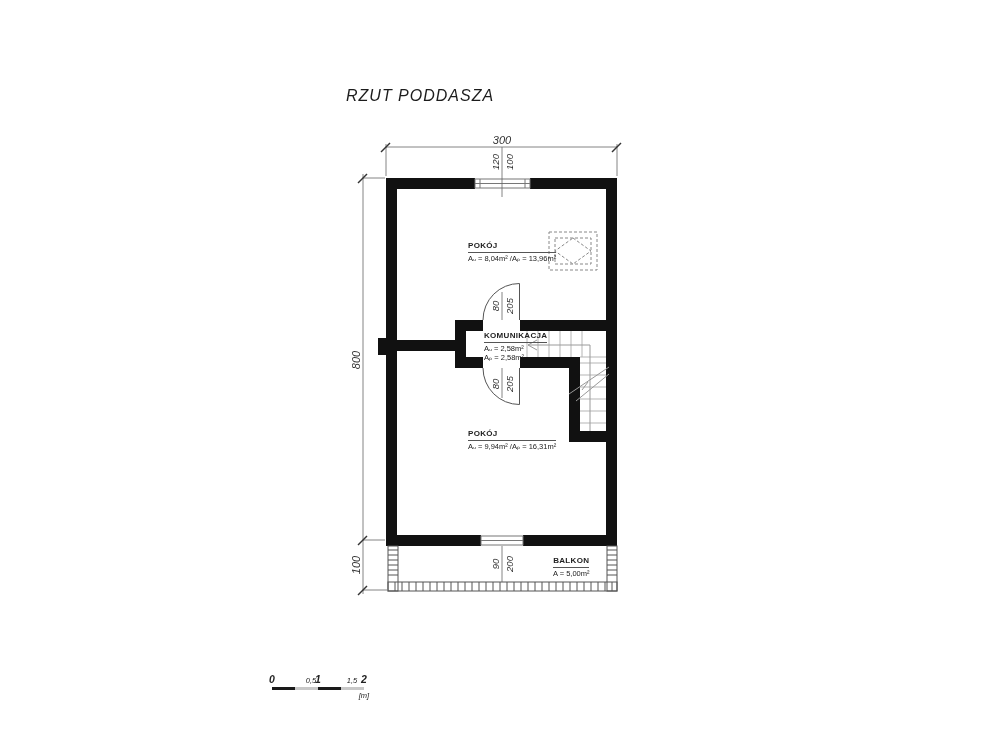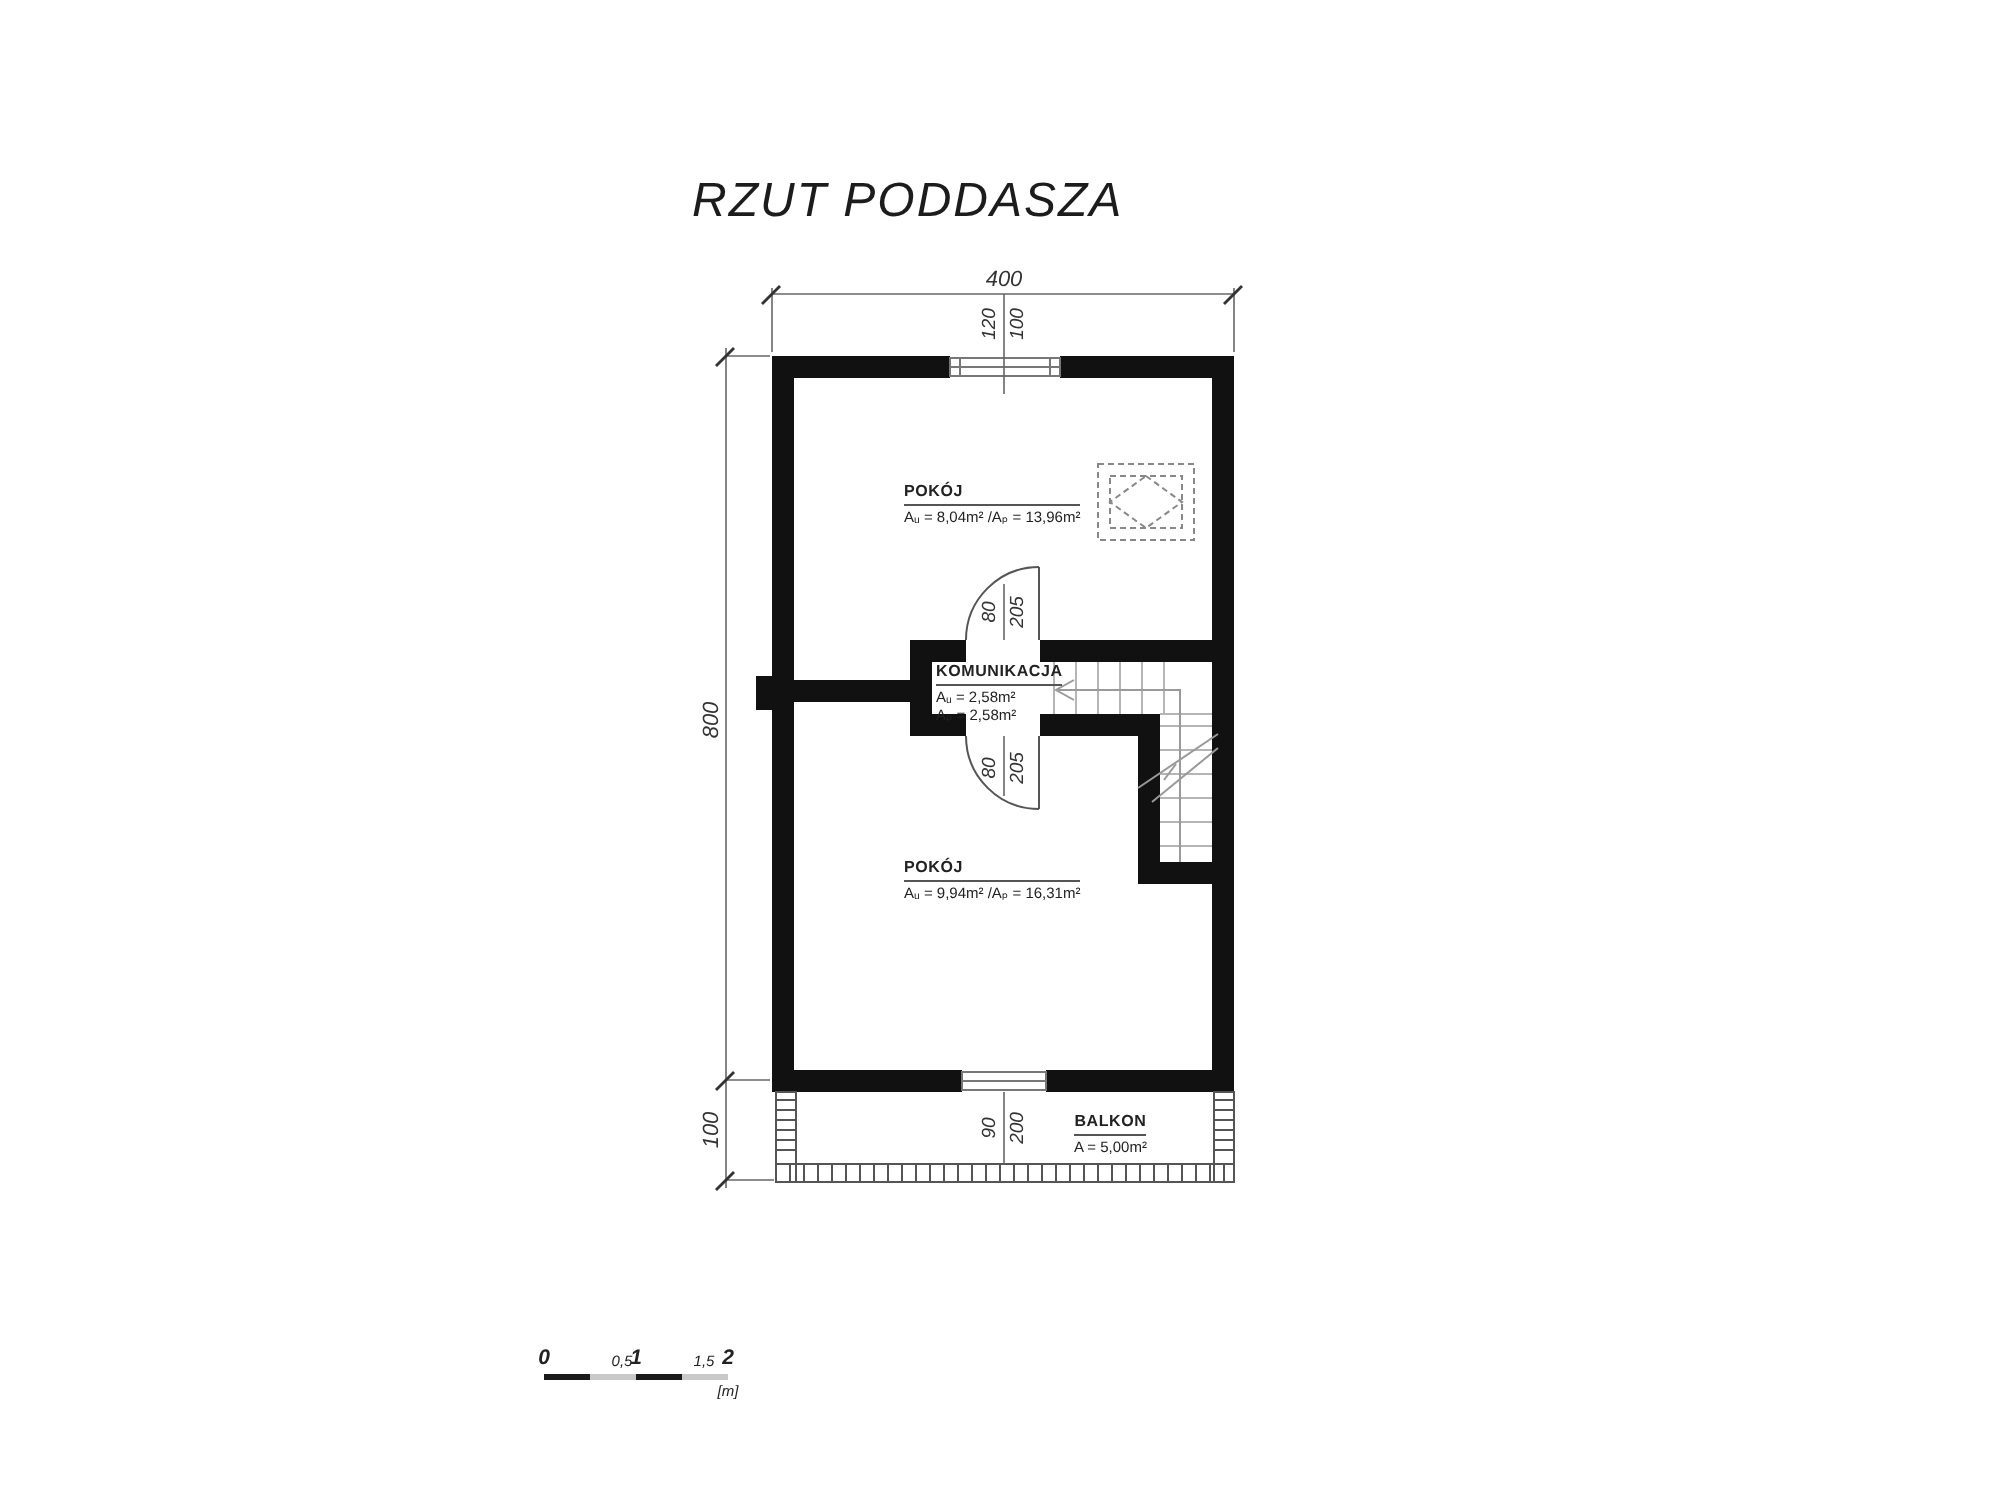--- a/index.html
+++ b/index.html
@@ -2,31 +2,31 @@
 <html><head>
 <meta charset="utf-8">
 <style>
   html,body{margin:0;padding:0;background:#fff;}
   .canvas{
     position:relative;width:1000px;height:750px;background:#ffffff;overflow:hidden;
     font-family:"Liberation Sans","DejaVu Sans",sans-serif;color:#222;
   }
   .canvas svg{position:absolute;left:0;top:0;}
   .title{
-    position:absolute;left:346px;top:87px;font-size:24px;font-style:italic;
+    position:absolute;left:346px;top:87px;font-size:16px;font-style:italic;
     font-weight:500;letter-spacing:1px;color:#1c1c1c;white-space:nowrap;
   }
   .dim{
     position:absolute;font-style:italic;color:#333;white-space:nowrap;
     transform:translate(-50%,-50%);
   }
   .dim.big{font-size:11px;}
   .dim.small{font-size:9.5px;}
   .vlabel{transform:translate(-50%,-50%) rotate(-90deg);}
-  .room-label{position:absolute;width:max-content;line-height:1.25;}
+  .room-label{position:absolute;width:max-content;line-height:1.25;margin-left:16px;}
   .rl-title{
     font-size:8px;font-weight:600;letter-spacing:.3px;color:#222;
     border-bottom:1px solid #555;padding-bottom:1px;margin-bottom:1px;white-space:nowrap;
   }
   .rl-area{font-size:7.5px;color:#222;white-space:nowrap;}
   .scalebar{position:absolute;left:260px;top:672px;width:130px;height:32px;}
   .sb-label{position:absolute;transform:translateX(-50%);font-style:italic;color:#222;white-space:nowrap;}
   .sb-big{font-size:10.5px;font-weight:700;top:1px;}
   .sb-small{font-size:7.5px;top:4px;}
   .sb-seg{position:absolute;top:15px;height:2.5px;width:23px;}
@@ -130,21 +130,21 @@
       <path d="M381 152 L390 143"></path>
       <path d="M612 152 L621 143"></path>
       <path d="M358 183 L367 174"></path>
       <path d="M358 545 L367 536"></path>
       <path d="M358 595 L367 586"></path>
     </g>
   </svg>
 
   <div class="title">RZUT PODDASZA</div>
 
-  <div class="dim big" style="left:502px;top:140px;">400</div>
+  <div class="dim big" style="left:502px;top:140px;">300</div>
   <div class="dim small vlabel" style="left:495px;top:162px;">120</div>
   <div class="dim small vlabel" style="left:509px;top:162px;">100</div>
   <div class="dim big vlabel" style="left:356px;top:360px;">800</div>
   <div class="dim big vlabel" style="left:356px;top:565px;">100</div>
   <div class="dim small vlabel" style="left:495px;top:306px;">80</div>
   <div class="dim small vlabel" style="left:509px;top:306px;">205</div>
   <div class="dim small vlabel" style="left:495px;top:384px;">80</div>
   <div class="dim small vlabel" style="left:509px;top:384px;">205</div>
   <div class="dim small vlabel" style="left:495px;top:564px;">90</div>
   <div class="dim small vlabel" style="left:509px;top:564px;">200</div>

